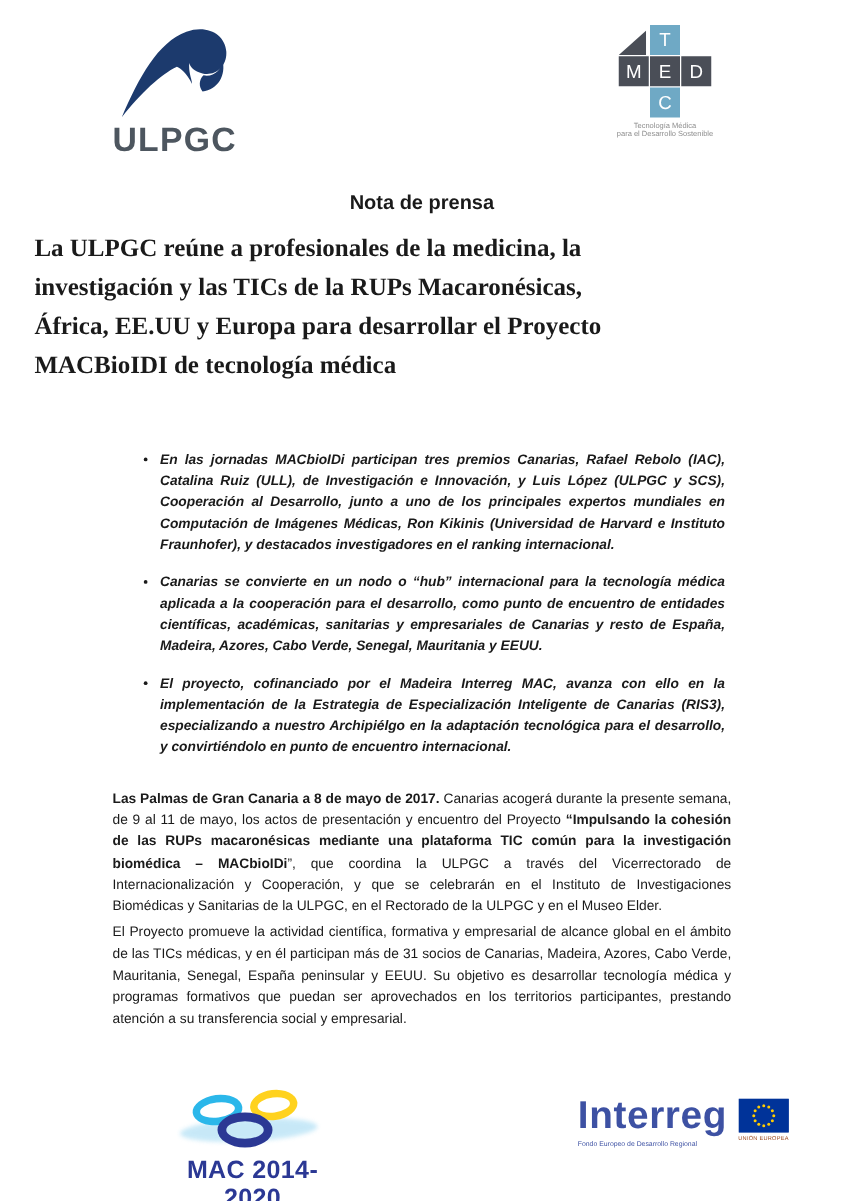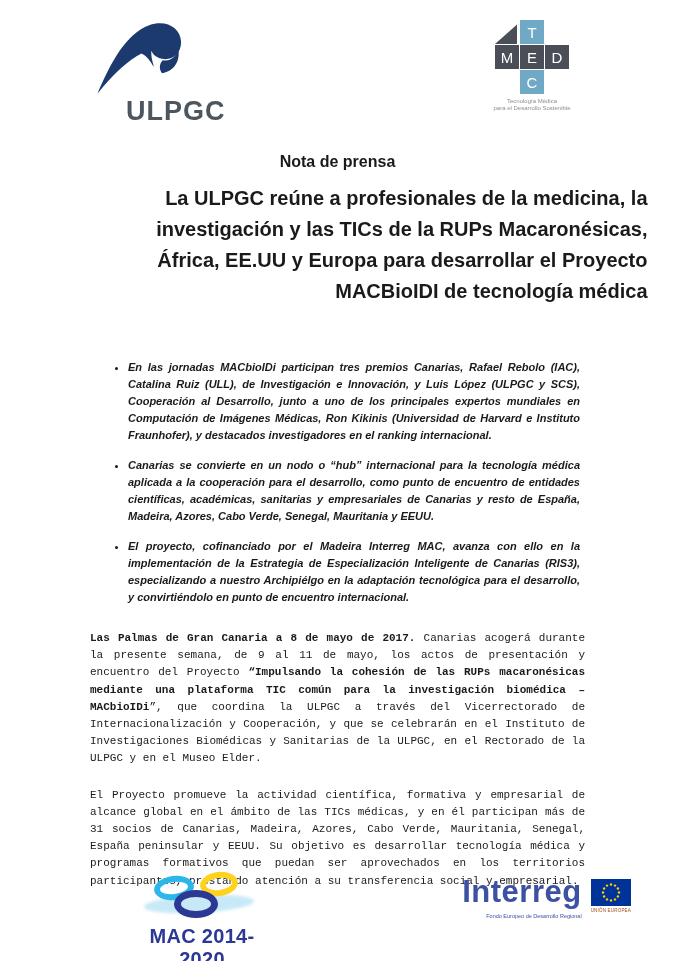--- a/index.html
+++ b/index.html
@@ -8,51 +8,51 @@
     --mac-cyan:#2bb7ea; --mac-yellow:#ffd21e; --mac-blue:#2b3894;
     --interreg-blue:#3d51a3; --eu-blue:#003399; --eu-star-yellow:#ffcc00;
     --text-black:#1a1a1a;
   }
   html,body{margin:0;padding:0;background:#fff;}
   .page{position:relative;width:675px;height:961px;background:#fff;overflow:hidden;
         font-family:"Liberation Sans","DejaVu Sans",sans-serif;color:var(--text-black);}
   
   .header{display:flex;justify-content:space-between;align-items:flex-start;padding:20px 97px 0 90px;}
   .ulpgc-logo{width:112px;text-align:left;}
-  .ulpgc-wordmark{font-size:27px;font-weight:700;color:var(--ulpgc-gray);letter-spacing:1px;margin-top:-4px;margin-left:36px;}
+  .ulpgc-wordmark{font-size:27px;font-weight:700;color:var(--ulpgc-gray);letter-spacing:1px;margin-top:-4px;}
   .medtec-logo{width:92px;}
   .medtec-grid{display:grid;grid-template-columns:repeat(3,24px);grid-template-rows:repeat(3,24px);gap:1px;width:74px;margin:0 auto;}
   .sq{display:flex;align-items:center;justify-content:center;color:#fff;font-size:15px;font-weight:400;}
   .sq.blue{background:var(--medtec-blue);}
   .sq.dark{background:var(--medtec-dark);}
   .tri{background:var(--medtec-dark);clip-path:polygon(0 100%,100% 2%,100% 100%);margin:4px 2px 0 0;}
   .medtec-tagline{margin-top:4px;font-size:6px;line-height:7px;color:#8e8e8e;text-align:center;white-space:pre-line;}
   
   .kicker{margin-top:26px;text-align:center;font-size:16px;font-weight:700;}
-  .headline{margin:12px auto 0;width:620px;text-align:right;font-size:20px;line-height:31px;font-weight:700;white-space:pre-line;}
+  .headline{margin:12px auto 0;width:620px;text-align:left;font-size:20px;line-height:31px;font-weight:700;white-space:pre-line;font-family:Liberation Serif, serif;}
   
   .bullets{margin:52px 95px 0 112px;padding-left:16px;list-style:disc;font-style:italic;}
   .bullets li{font-size:11px;font-weight:700;line-height:17px;text-align:justify;margin-bottom:13px;}
   
-  .body-para{margin:24px 90px 0 90px;font-size:11px;line-height:17.2px;text-align:justify;font-family:Liberation Mono, monospace;}
-  .body-para + .body-para{margin-top:19px;}
+  .body-para{margin:24px 90px 0 90px;font-size:11px;line-height:17.2px;text-align:justify;}
+  .body-para + .body-para{margin-top:4px;}
   .b{font-weight:700;}
   
   .footer{position:absolute;left:0;right:0;bottom:6px;height:86px;}
   .mac-logo{position:absolute;left:146px;top:2px;width:112px;}
   .mac-rings{position:relative;height:50px;}
   .ring{position:absolute;border-radius:50%;background:transparent;box-sizing:border-box;}
   .ring.smudge{left:-2px;top:24px;width:110px;height:18px;background:#9bd7f2;opacity:.55;border:none;transform:rotate(-3deg);filter:blur(1.5px);}
   .ring.cyan{left:8px;top:5px;width:40px;height:24px;border:6px solid var(--mac-cyan);transform:rotate(-7deg);}
   .ring.yellow{left:54px;top:1px;width:38px;height:24px;border:6px solid var(--mac-yellow);transform:rotate(-7deg);}
   .ring.blue{left:28px;top:19px;width:44px;height:28px;border:7px solid var(--mac-blue);}
   .mac-title{margin-top:4px;text-align:center;font-size:20px;font-weight:700;color:var(--mac-blue);letter-spacing:.3px;}
   .mac-subtitle{text-align:left;font-size:9px;font-weight:700;color:#3f49ae;letter-spacing:.2px;}
   .interreg-logo{position:absolute;right:44px;top:8px;display:flex;align-items:flex-start;gap:9px;}
-  .interreg-text{display:flex;flex-direction:column;align-items:flex-end;}
+  .interreg-text{display:flex;flex-direction:column;}
   .interreg-wordmark{font-size:31px;line-height:30px;font-weight:700;color:var(--interreg-blue);letter-spacing:.5px;}
   .interreg-fund{margin-top:6px;font-size:5.5px;color:var(--interreg-blue);}
   .eu-block{display:flex;flex-direction:column;align-items:center;margin-top:2px;}
   .eu-flag{width:40px;height:27px;background:var(--eu-blue);display:block;}
   .eu-label{margin-top:2px;font-size:4.5px;color:#9c4a1f;letter-spacing:.2px;}
 </style>
 </head>
 <body>
 
 <div class="page">

